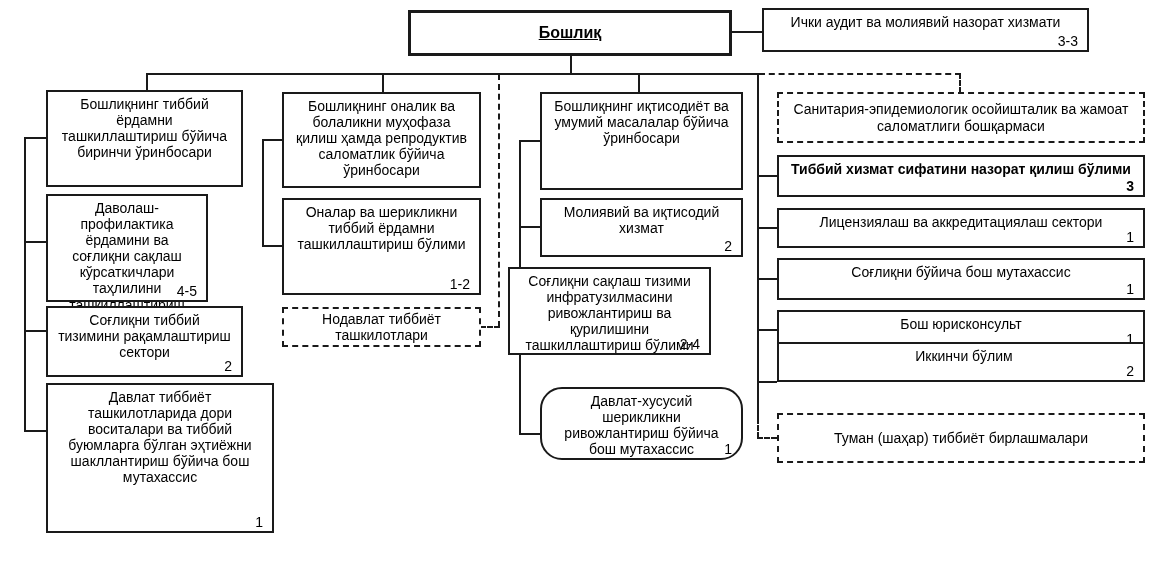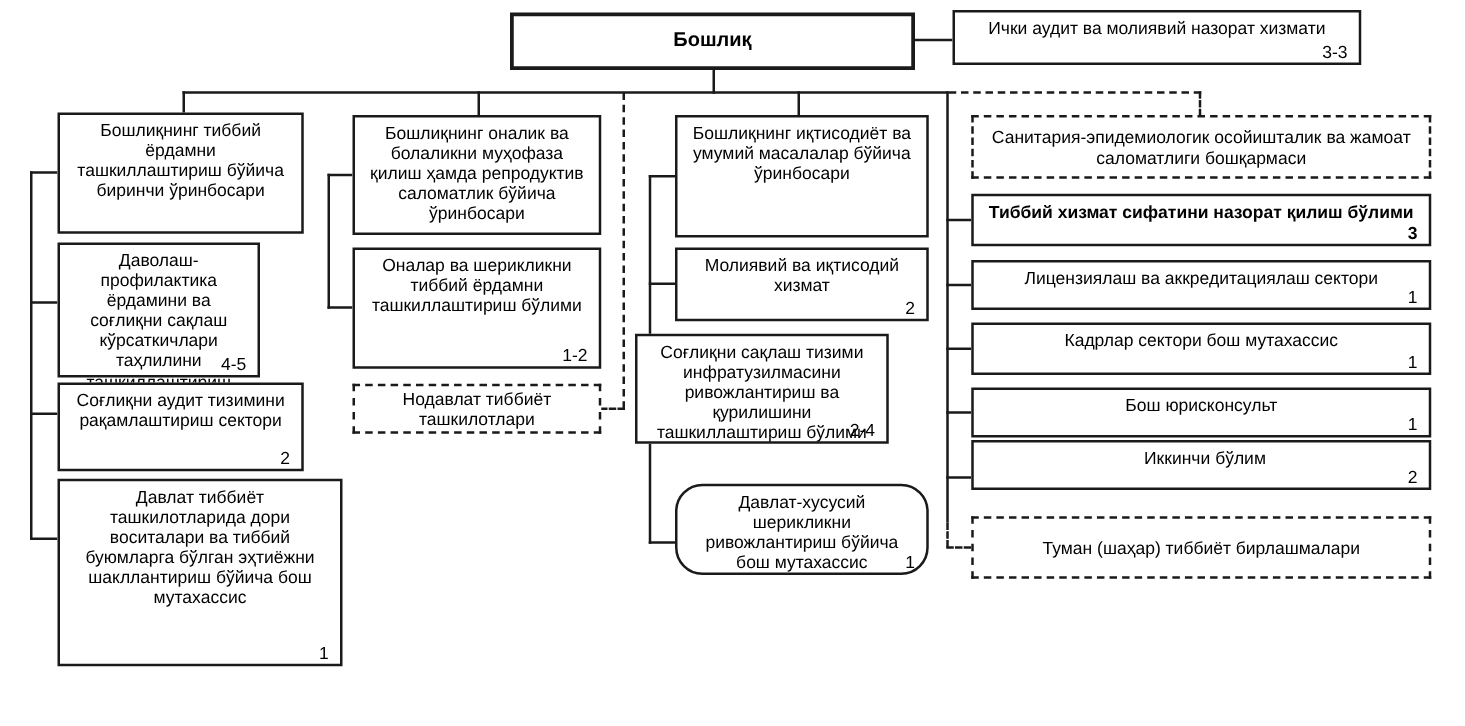--- a/index.html
+++ b/index.html
@@ -60,38 +60,38 @@
   <div class="ln" style="left:757px;top:227px;width:20px;height:2px;"></div>
   <div class="ln" style="left:757px;top:278px;width:20px;height:2px;"></div>
   <div class="ln" style="left:757px;top:329px;width:20px;height:2px;"></div>
   <div class="ln" style="left:757px;top:381px;width:20px;height:2px;"></div>
   <div class="dln v" style="left:757px;top:418px;height:20px;"></div>
   <div class="dln h" style="left:757px;top:437px;width:20px;"></div>
 
   <div class="dln h" style="left:759px;top:73px;width:202px;"></div>
   <div class="dln v" style="left:959px;top:73px;height:20px;"></div>
 
-  <div class="box head" style="left:408px;top:10px;width:324px;height:46px;">
+  <div class="box head" style="left:408px;top:10px;width:324px;height:46px;text-decoration:underline;">
     <span class="lbl">Бошлиқ</span>
   </div>
 
   <div class="box" style="left:762px;top:8px;width:327px;height:44px;">
     <span class="lbl">Ички аудит ва молиявий назорат хизмати</span>
     <span class="staff">3-3</span>
   </div>
 
   <div class="box" style="left:46px;top:90px;width:197px;height:97px;">
     <span class="lbl">Бошлиқнинг тиббий ёрдамни ташкиллаштириш бўйича биринчи ўринбосари</span>
   </div>
   <div class="box" style="left:46px;top:194px;width:162px;height:108px;">
     <span class="lbl">Даволаш-профилактика ёрдамини ва соғлиқни сақлаш кўрсаткичлари таҳлилини ташкиллаштириш бўлими</span>
     <span class="staff">4-5</span>
   </div>
   <div class="box" style="left:46px;top:306px;width:197px;height:71px;">
-    <span class="lbl">Соғлиқни аудит тизимини рақамлаштириш сектори</span>
+    <span class="lbl">Соғлиқни тиббий тизимини рақамлаштириш сектори</span>
     <span class="staff">2</span>
   </div>
   <div class="box" style="left:46px;top:383px;width:228px;height:150px;">
     <span class="lbl">Давлат тиббиёт ташкилотларида дори воситалари ва тиббий буюмларга бўлган эҳтиёжни шакллантириш бўйича бош мутахассис</span>
     <span class="staff">1</span>
   </div>
 
   <div class="box" style="left:282px;top:92px;width:199px;height:96px;">
     <span class="lbl">Бошлиқнинг оналик ва болаликни муҳофаза қилиш ҳамда репродуктив саломатлик бўйича ўринбосари</span>
   </div>
@@ -124,28 +124,28 @@
   </div>
   <div class="box" style="left:777px;top:155px;width:368px;height:42px;font-weight:bold;">
     <span class="lbl">Тиббий хизмат сифатини назорат қилиш бўлими</span>
     <span class="staff">3</span>
   </div>
   <div class="box" style="left:777px;top:208px;width:368px;height:40px;text-align:center;">
     <span class="lbl">Лицензиялаш ва аккредитациялаш сектори</span>
     <span class="staff">1</span>
   </div>
   <div class="box" style="left:777px;top:258px;width:368px;height:42px;">
-    <span class="lbl">Кадрлар сектори бош мутахассис</span>
+    <span class="lbl">Соғлиқни бўйича бош мутахассис</span>
     <span class="staff">1</span>
   </div>
   <div class="box" style="left:777px;top:310px;width:368px;height:40px;">
     <span class="lbl">Бош юрисконсульт</span>
     <span class="staff">1</span>
   </div>
-  <div class="box" style="left:777px;top:352px;width:368px;height:40px;padding-left:16px;">
+  <div class="box" style="left:777px;top:342px;width:368px;height:40px;padding-left:16px;">
     <span class="lbl">Иккинчи бўлим</span>
     <span class="staff">2</span>
   </div>
   <div class="box dashedbox" style="left:777px;top:413px;width:368px;height:50px;">
     <span class="lbl">Туман (шаҳар) тиббиёт бирлашмалари</span>
   </div>
 
 </div>
 
 </body></html>

